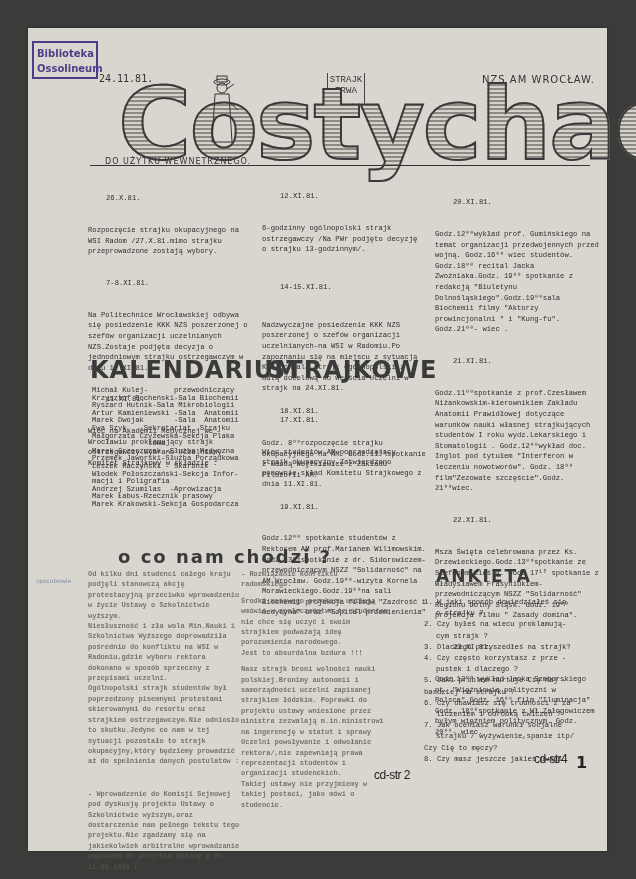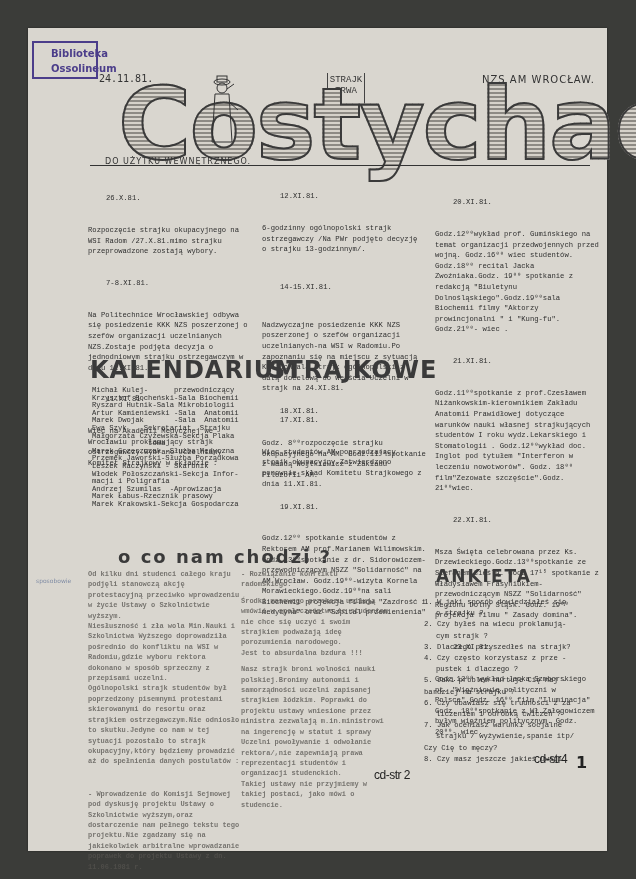--- a/index.html
+++ b/index.html
@@ -20,21 +20,21 @@
   .stamp {
     position: absolute;
     left: 32px; top: 41px;
     width: 66px; height: 38px;
     border: 2px solid #4b3d8a;
     color: #4b3d8a;
     font-family: "DejaVu Sans", sans-serif;
     font-weight: bold;
     font-size: 10px;
     line-height: 15px;
-    padding: 3px 17px;
+    padding: 3px 3px;
     text-align: left;
   }
   .date-top {
     position: absolute; left: 99px; top: 73px;
     font-size: 10px; color: #333;
     font-family: "DejaVu Sans Mono", monospace;
   }
   .strajk-box {
     position: absolute; left: 327px; top: 73px;
     width: 38px; height: 32px;

